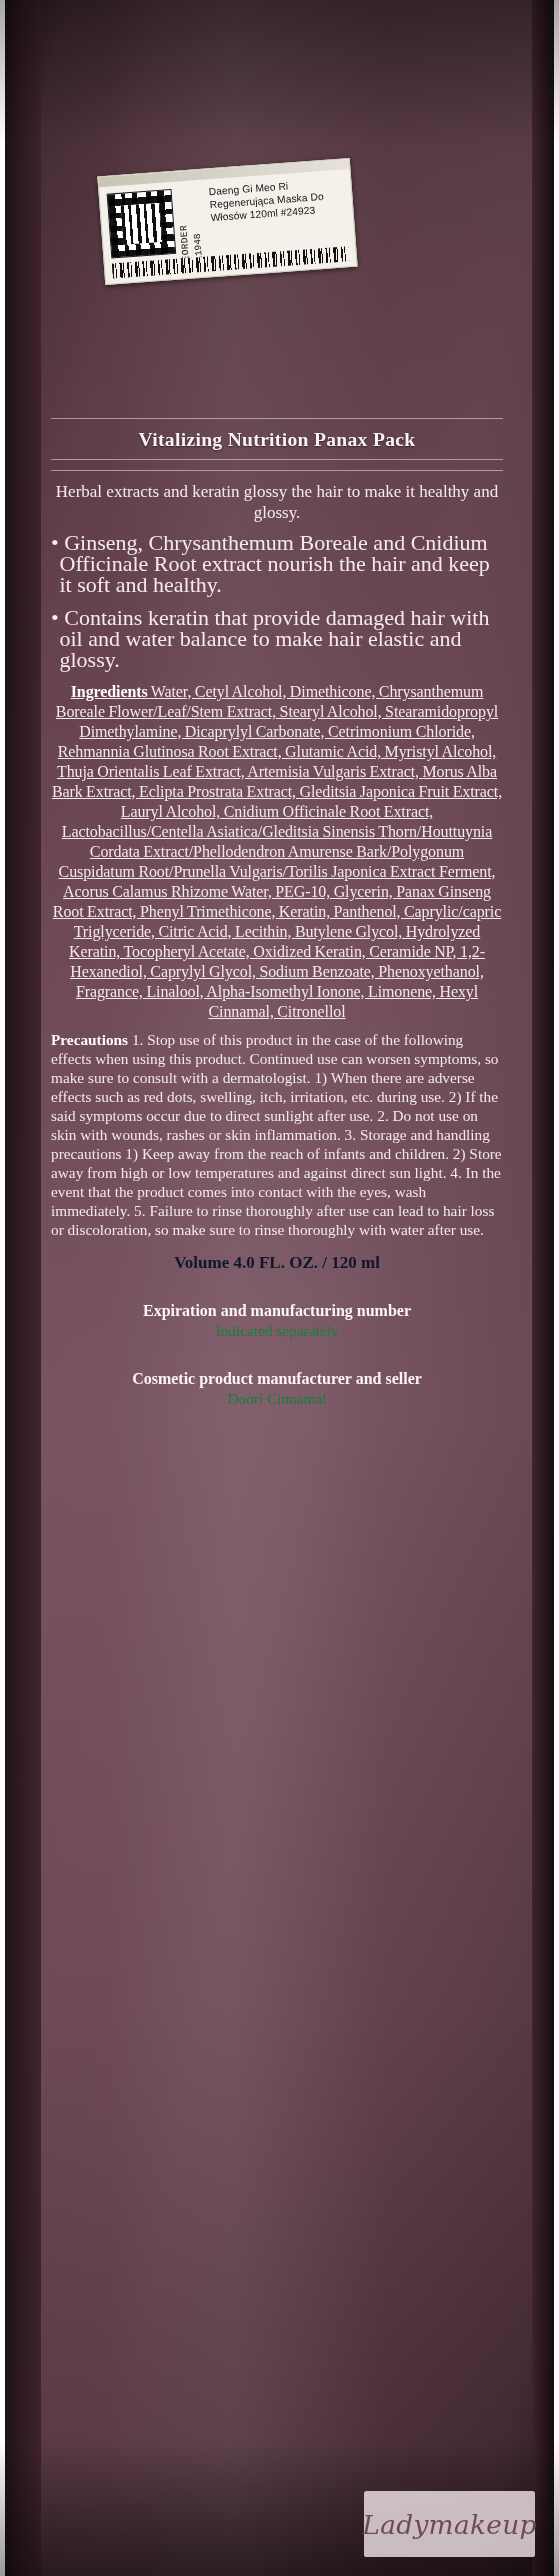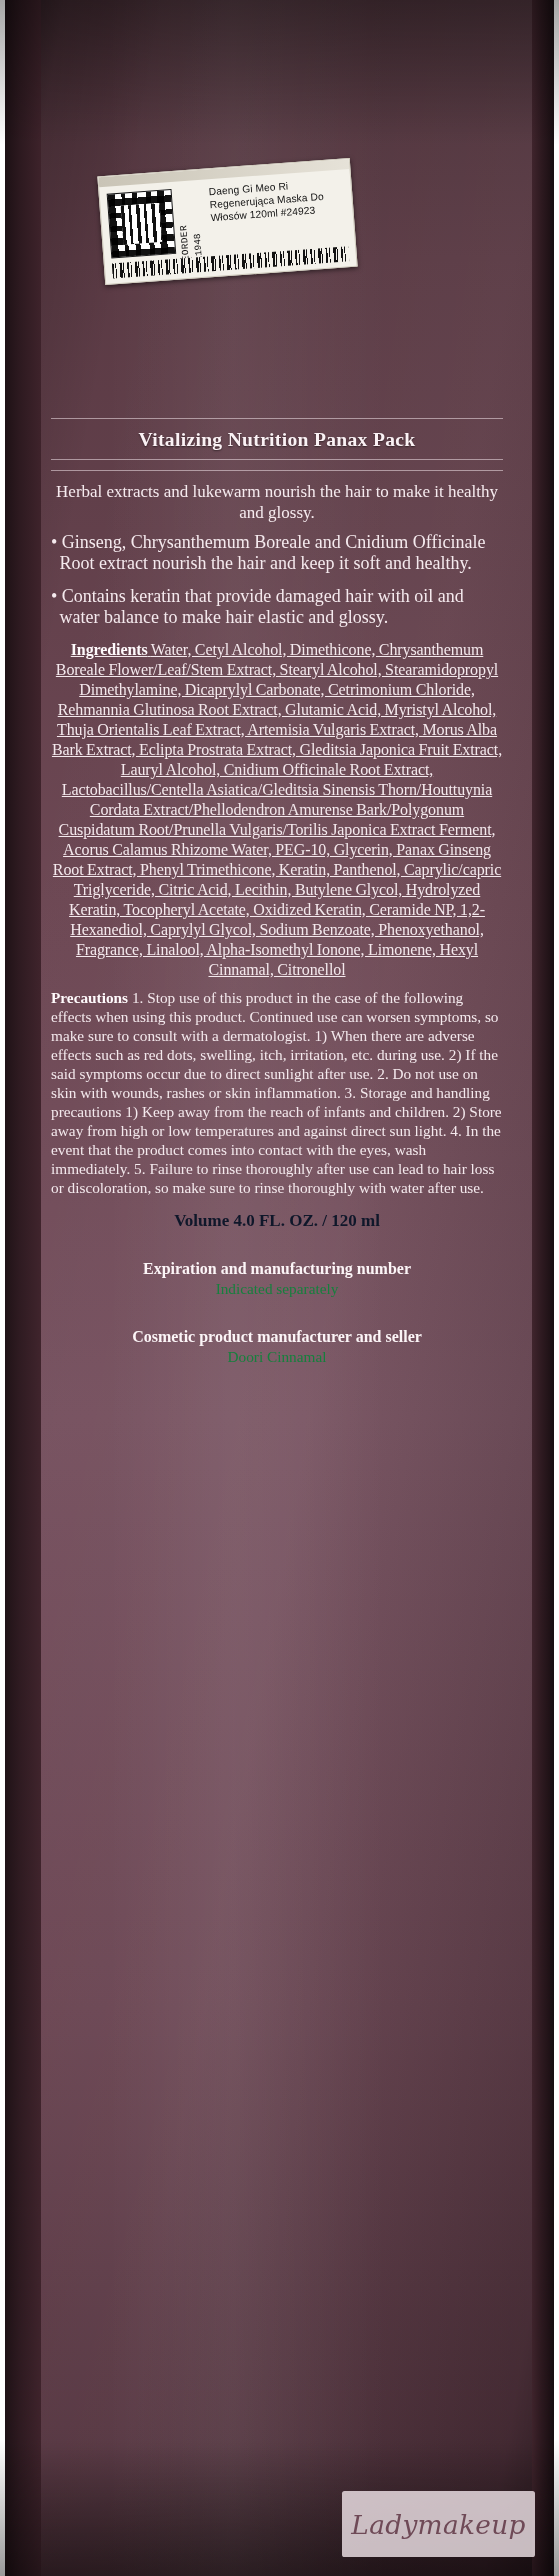--- a/index.html
+++ b/index.html
@@ -187,21 +187,21 @@
     font-size: 17px;
     line-height: 21px;
     text-align: center;
     color: #f6ebef;
     margin: 5.1px 3.4px 3.4px 3.4px;
   }
   .bullets {
     margin-top: 8.5px;
   }
   .bullet {
-    font-size: 18px;
+    font-size: 22px;
     line-height: 21px;
     color: #f5eaee;
     margin-bottom: 12px;
     text-indent: -8.5px;
     padding-left: 8.5px;
   }
   .block {
     font-size: 16px;
     line-height: 20.5px;
     color: #f4e9ed;
@@ -247,21 +247,21 @@
     color: #15803d;
     line-height: 19.6px;
     font-family: Liberation Serif, serif;
   }
 
   
   .watermark {
     position: absolute;
     right: 24px;
     bottom: 19px;
-    width: 193px;
+    width: 171px;
     height: 66px;
     background: rgba(238,226,231,0.82);
     border-radius: 2.6px;
     display: flex;
     align-items: center;
     justify-content: center;
   }
   .watermark span {
     font-family: "DejaVu Serif", serif;
     font-style: italic;
@@ -311,21 +311,21 @@
 
   <div class="panel">
 
     <div class="rule short"></div>
     <div class="headline">Vitalizing Nutrition Panax Pack</div>
     <div class="rule short"></div>
 
 
     <div class="rule short"></div>
 
-    <div class="intro">Herbal extracts and lukewarm nourish the hair to make it healthy and glossy.</div>
+    <div class="intro">Herbal extracts and keratin glossy the hair to make it healthy and glossy.</div>
 
     <div class="bullets">
       <div class="bullet">• Ginseng, Chrysanthemum Boreale and Cnidium Officinale Root extract nourish the hair and keep it soft and healthy.</div>
       <div class="bullet">• Contains keratin that provide damaged hair with oil and water balance to make hair elastic and glossy.</div>
     </div>
 
 
     <div class="block ingredients">
       <b>Ingredients</b>
       <span>Water, Cetyl Alcohol, Dimethicone, Chrysanthemum Boreale Flower/Leaf/Stem Extract, Stearyl Alcohol, Stearamidopropyl Dimethylamine, Dicaprylyl Carbonate, Cetrimonium Chloride, Rehmannia Glutinosa Root Extract, Glutamic Acid, Myristyl Alcohol, Thuja Orientalis Leaf Extract, Artemisia Vulgaris Extract, Morus Alba Bark Extract, Eclipta Prostrata Extract, Gleditsia Japonica Fruit Extract, Lauryl Alcohol, Cnidium Officinale Root Extract, Lactobacillus/Centella Asiatica/Gleditsia Sinensis Thorn/Houttuynia Cordata Extract/Phellodendron Amurense Bark/Polygonum Cuspidatum Root/Prunella Vulgaris/Torilis Japonica Extract Ferment, Acorus Calamus Rhizome Water, PEG-10, Glycerin, Panax Ginseng Root Extract, Phenyl Trimethicone, Keratin, Panthenol, Caprylic/capric Triglyceride, Citric Acid, Lecithin, Butylene Glycol, Hydrolyzed Keratin, Tocopheryl Acetate, Oxidized Keratin, Ceramide NP, 1,2-Hexanediol, Caprylyl Glycol, Sodium Benzoate, Phenoxyethanol, Fragrance, Linalool, Alpha-Isomethyl Ionone, Limonene, Hexyl Cinnamal, Citronellol</span>

